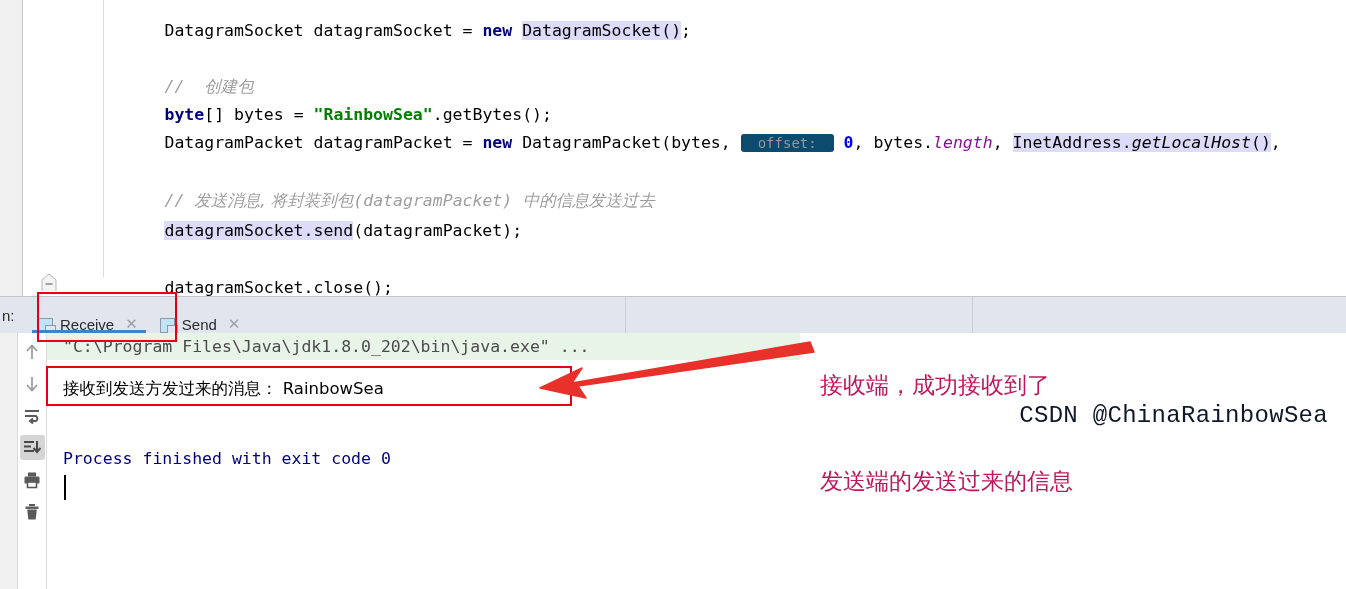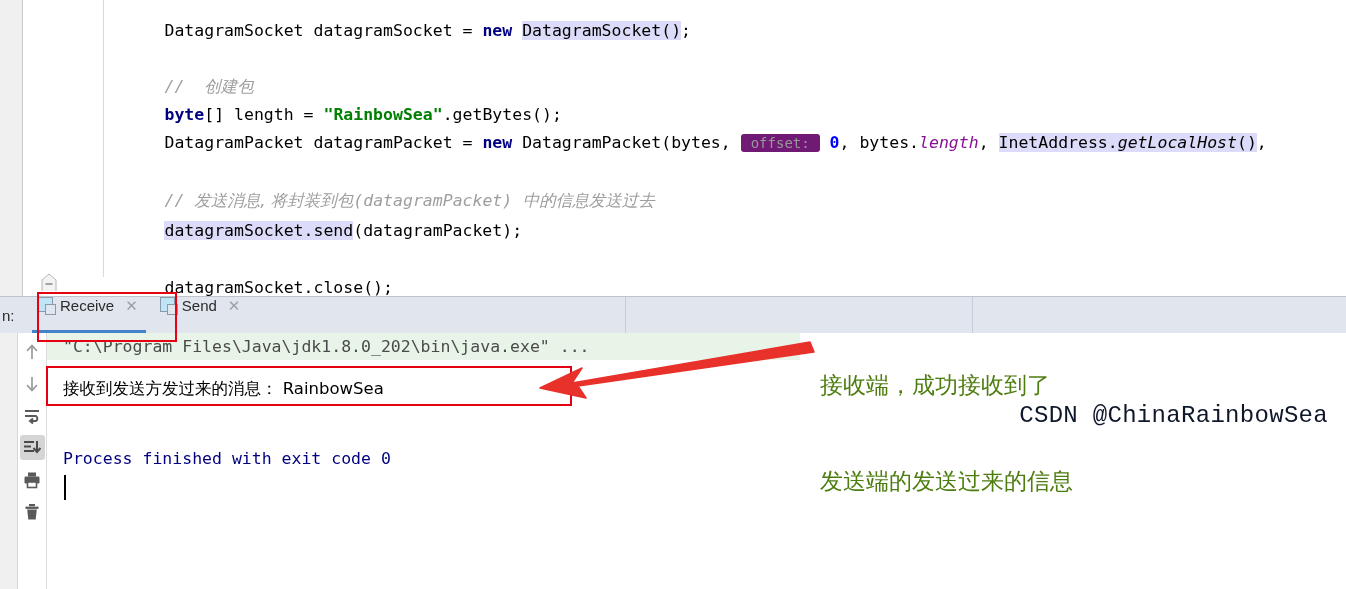--- a/index.html
+++ b/index.html
@@ -39,22 +39,22 @@
     color: #000000;
   }
   .code-line { position: absolute; left: 0; white-space: pre; }
   .kw      { color: #000080; font-weight: bold; }
   .str     { color: #008000; font-weight: bold; }
   .num     { color: #0000ff; font-weight: bold; }
   .cmt     { color: #9e9e9e; font-style: italic; }
   .fld     { color: #871094; font-style: italic; }
   .hl      { background: #dcdcfa; }
   .hint    {
-    background: #701a75; color: #989898; border-radius: 3px;
-    font-size: 14px; padding: 1px 10px;
+    background: #0c4a6e; color: #989898; border-radius: 3px;
+    font-size: 14px; padding: 1px 17px;
   }
   .brace   { color: #1a4f9c; font-weight: bold; }
 
   
   .collapse-marker {
     position: absolute; left: 40px; top: 272px; width: 18px; height: 20px;
   }
 
   
   .run-panel {
@@ -68,21 +68,21 @@
     display: flex; align-items: center;
   }
   .runlabel {
     width: 28px; flex: 0 0 28px;
     font-size: 15px; color: #2b2b2b;
     padding-left: 2px;
     white-space: nowrap; overflow: hidden;
   }
   .tab {
     position: relative;
-    display: flex; align-items: flex-start; gap: 7px;
+    display: flex; align-items: flex-end; gap: 7px;
     height: 36px; padding: 0 12px 0 10px;
     font-size: 15px; color: #2b2b2b;
     cursor: default;
   }
   .tab .tabicon {
     width: 15px; height: 15px;
     border: 1.6px solid #8a9aac;
     background: #bfe4f5;
     position: relative; flex: 0 0 15px;
   }
@@ -143,21 +143,21 @@
     width: 2px; height: 25px; background: #000000;
   }
 
   
   .ann-box {
     position: absolute; border: 2.5px solid #e60012; background: transparent;
   }
   #ann-tab-box  { left: 37px;  top: 292px; width: 140px; height: 50px; }
   #ann-out-box  { left: 46px;  top: 366px; width: 526px; height: 40px; }
   .ann-text {
-    position: absolute; color: #4d7c0f;
+    position: absolute; color: #be185d;
     font-family: "DejaVu Sans", "Liberation Sans", sans-serif;
     font-size: 23px; line-height: 32px; white-space: pre;
     font-weight: 500;
   }
   #ann-text-block { left: 820px; top: 305px; }
   .arrow-svg { position: absolute; left: 520px; top: 320px; }
 
   
   .watermark {
     position: absolute; right: 18px; bottom: 14px;
@@ -184,21 +184,21 @@
         <span>DatagramSocket datagramSocket = </span><span class="kw">new </span><span class="hl">DatagramSocket()</span><span>;</span>
       </div>
 
       
       <div class="code-line cmt" style="top:44px;">
         <span>//  </span><span class="cjk">创建包</span>
       </div>
 
       
       <div class="code-line" style="top:72px;">
-        <span class="kw">byte</span><span>[] length = </span><span class="str">"RainbowSea"</span><span>.getBytes();</span>
+        <span class="kw">byte</span><span>[] bytes = </span><span class="str">"RainbowSea"</span><span>.getBytes();</span>
       </div>
 
       
       <div class="code-line" style="top:100px;">
         <span>DatagramPacket datagramPacket = </span><span class="kw">new </span><span>DatagramPacket(bytes, </span><span class="hint">offset:</span><span class="num"> 0</span><span>, bytes.</span><span class="fld">length</span><span>, </span><span class="hl">InetAddress.<i>getLocalHost</i>()</span><span>,</span>
       </div>
 
       
       <div class="code-line cmt" style="top:158px;">
         <span>// </span><span class="cjk">发送消息, 将封装到包</span><span>(datagramPacket)</span><span class="cjk">  中的信息发送过去</span>

